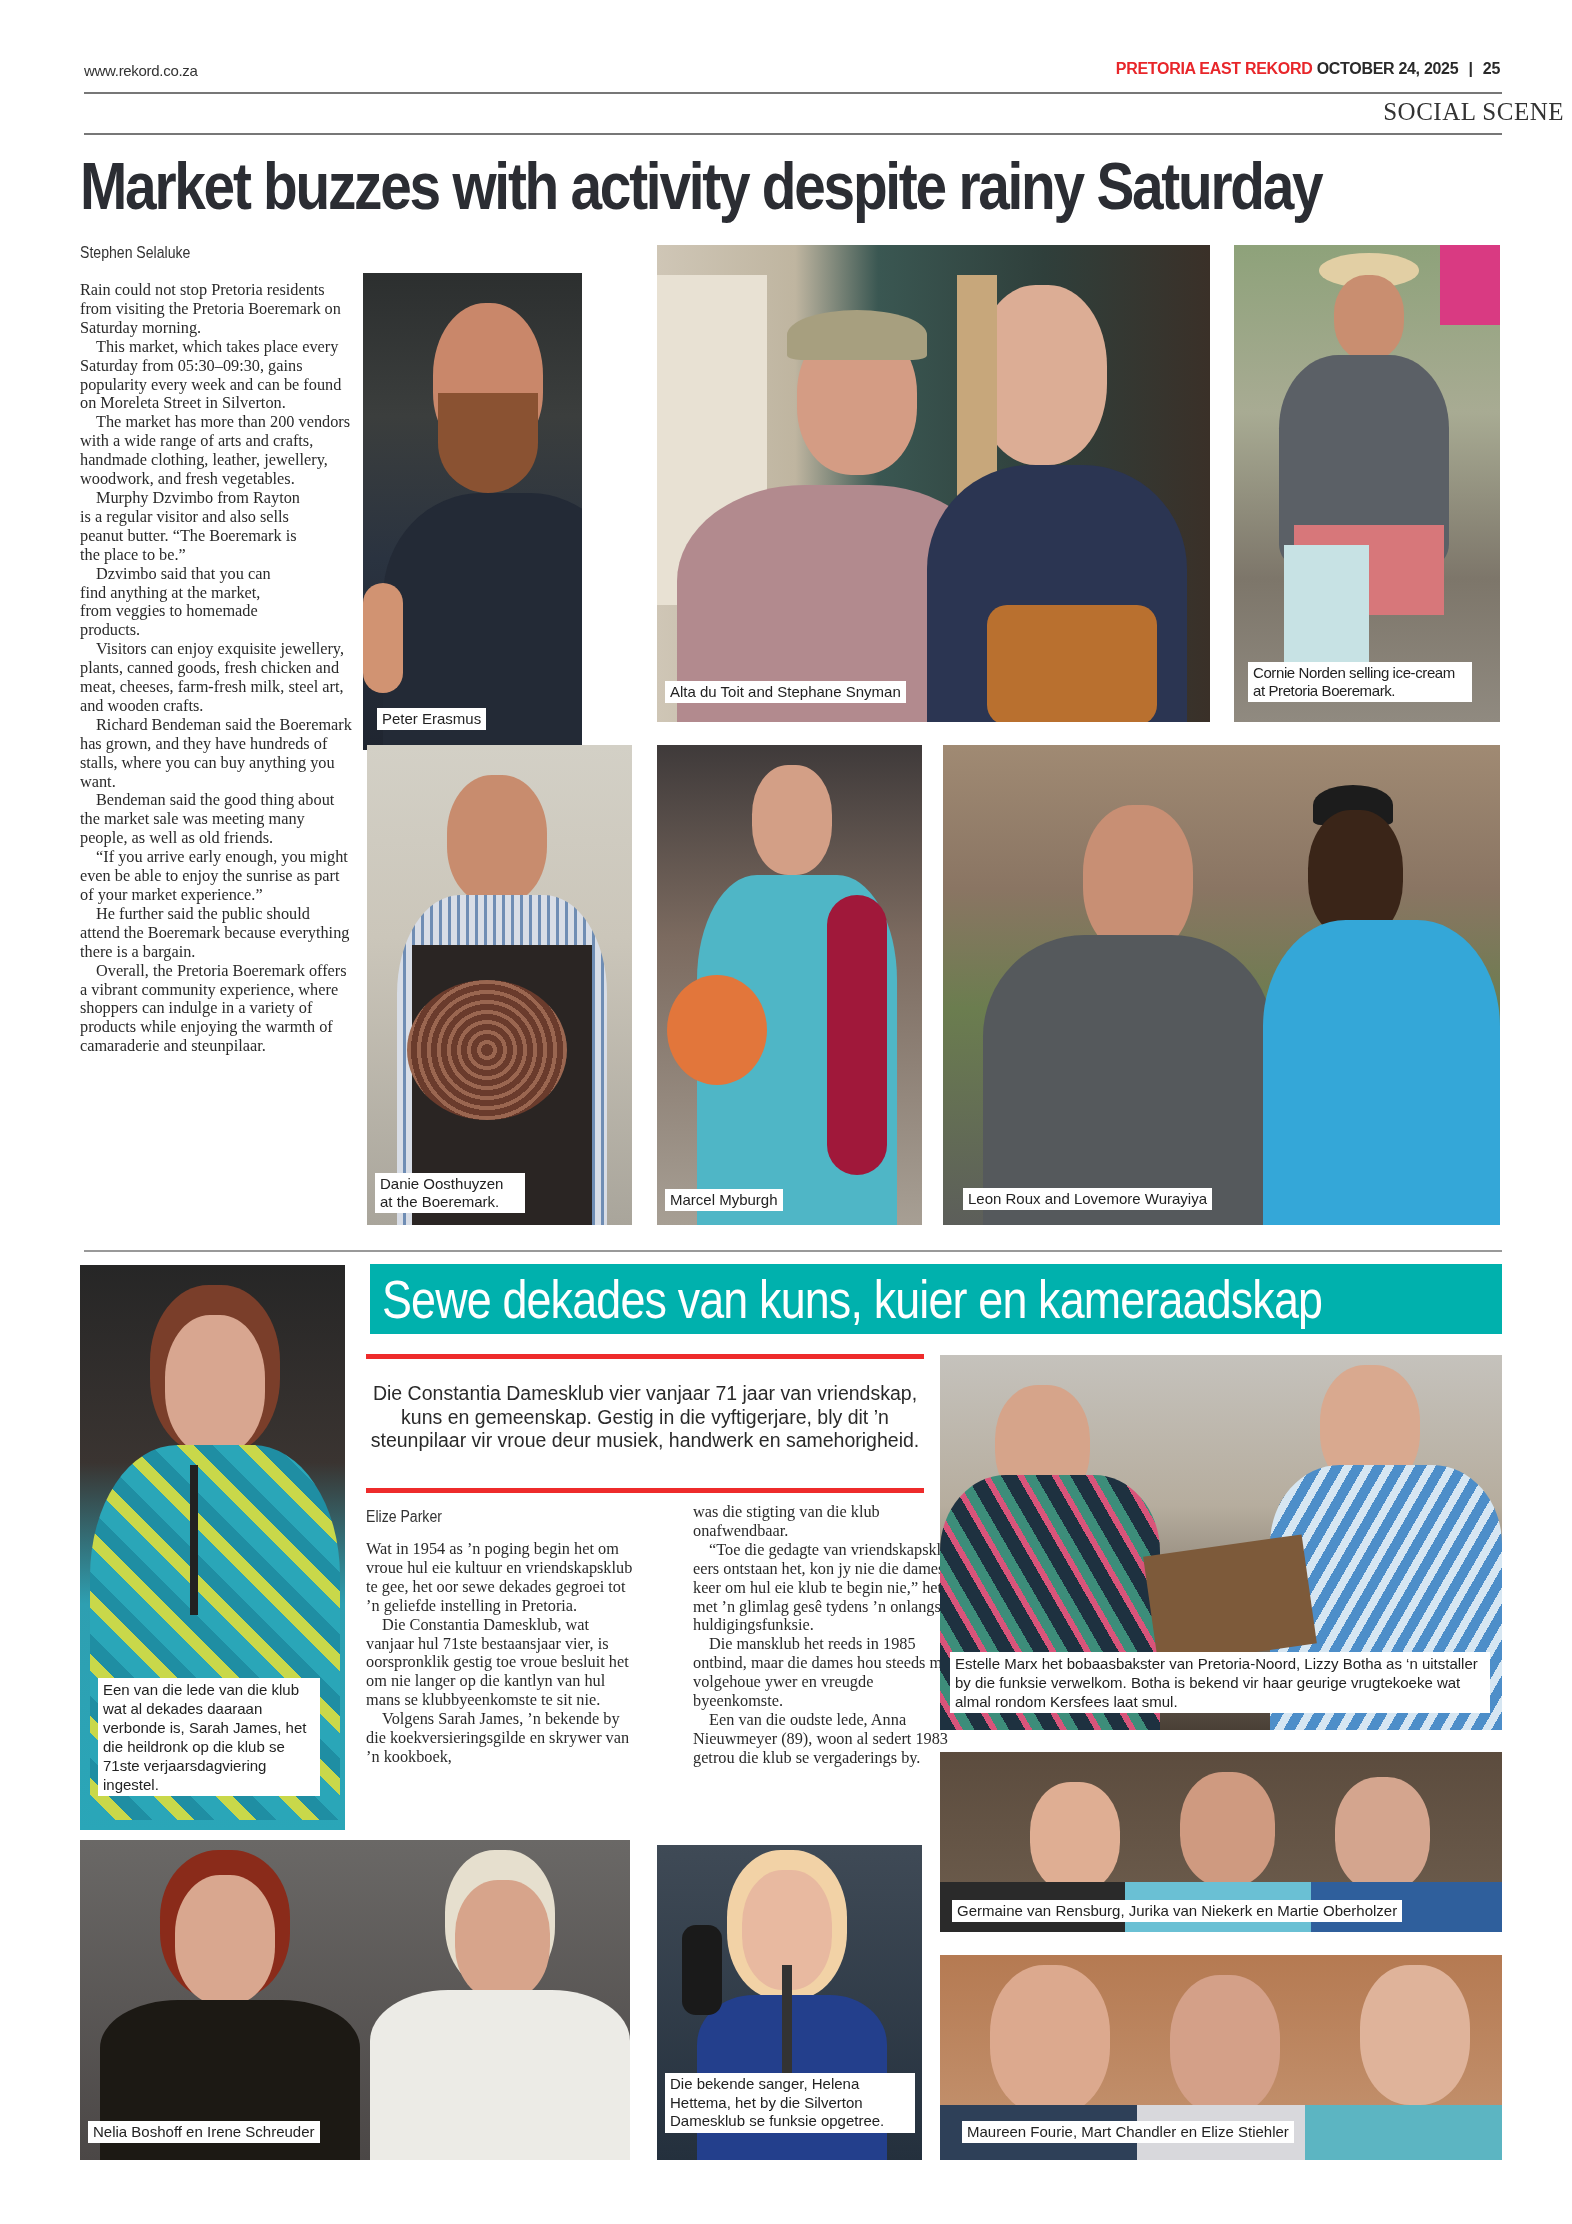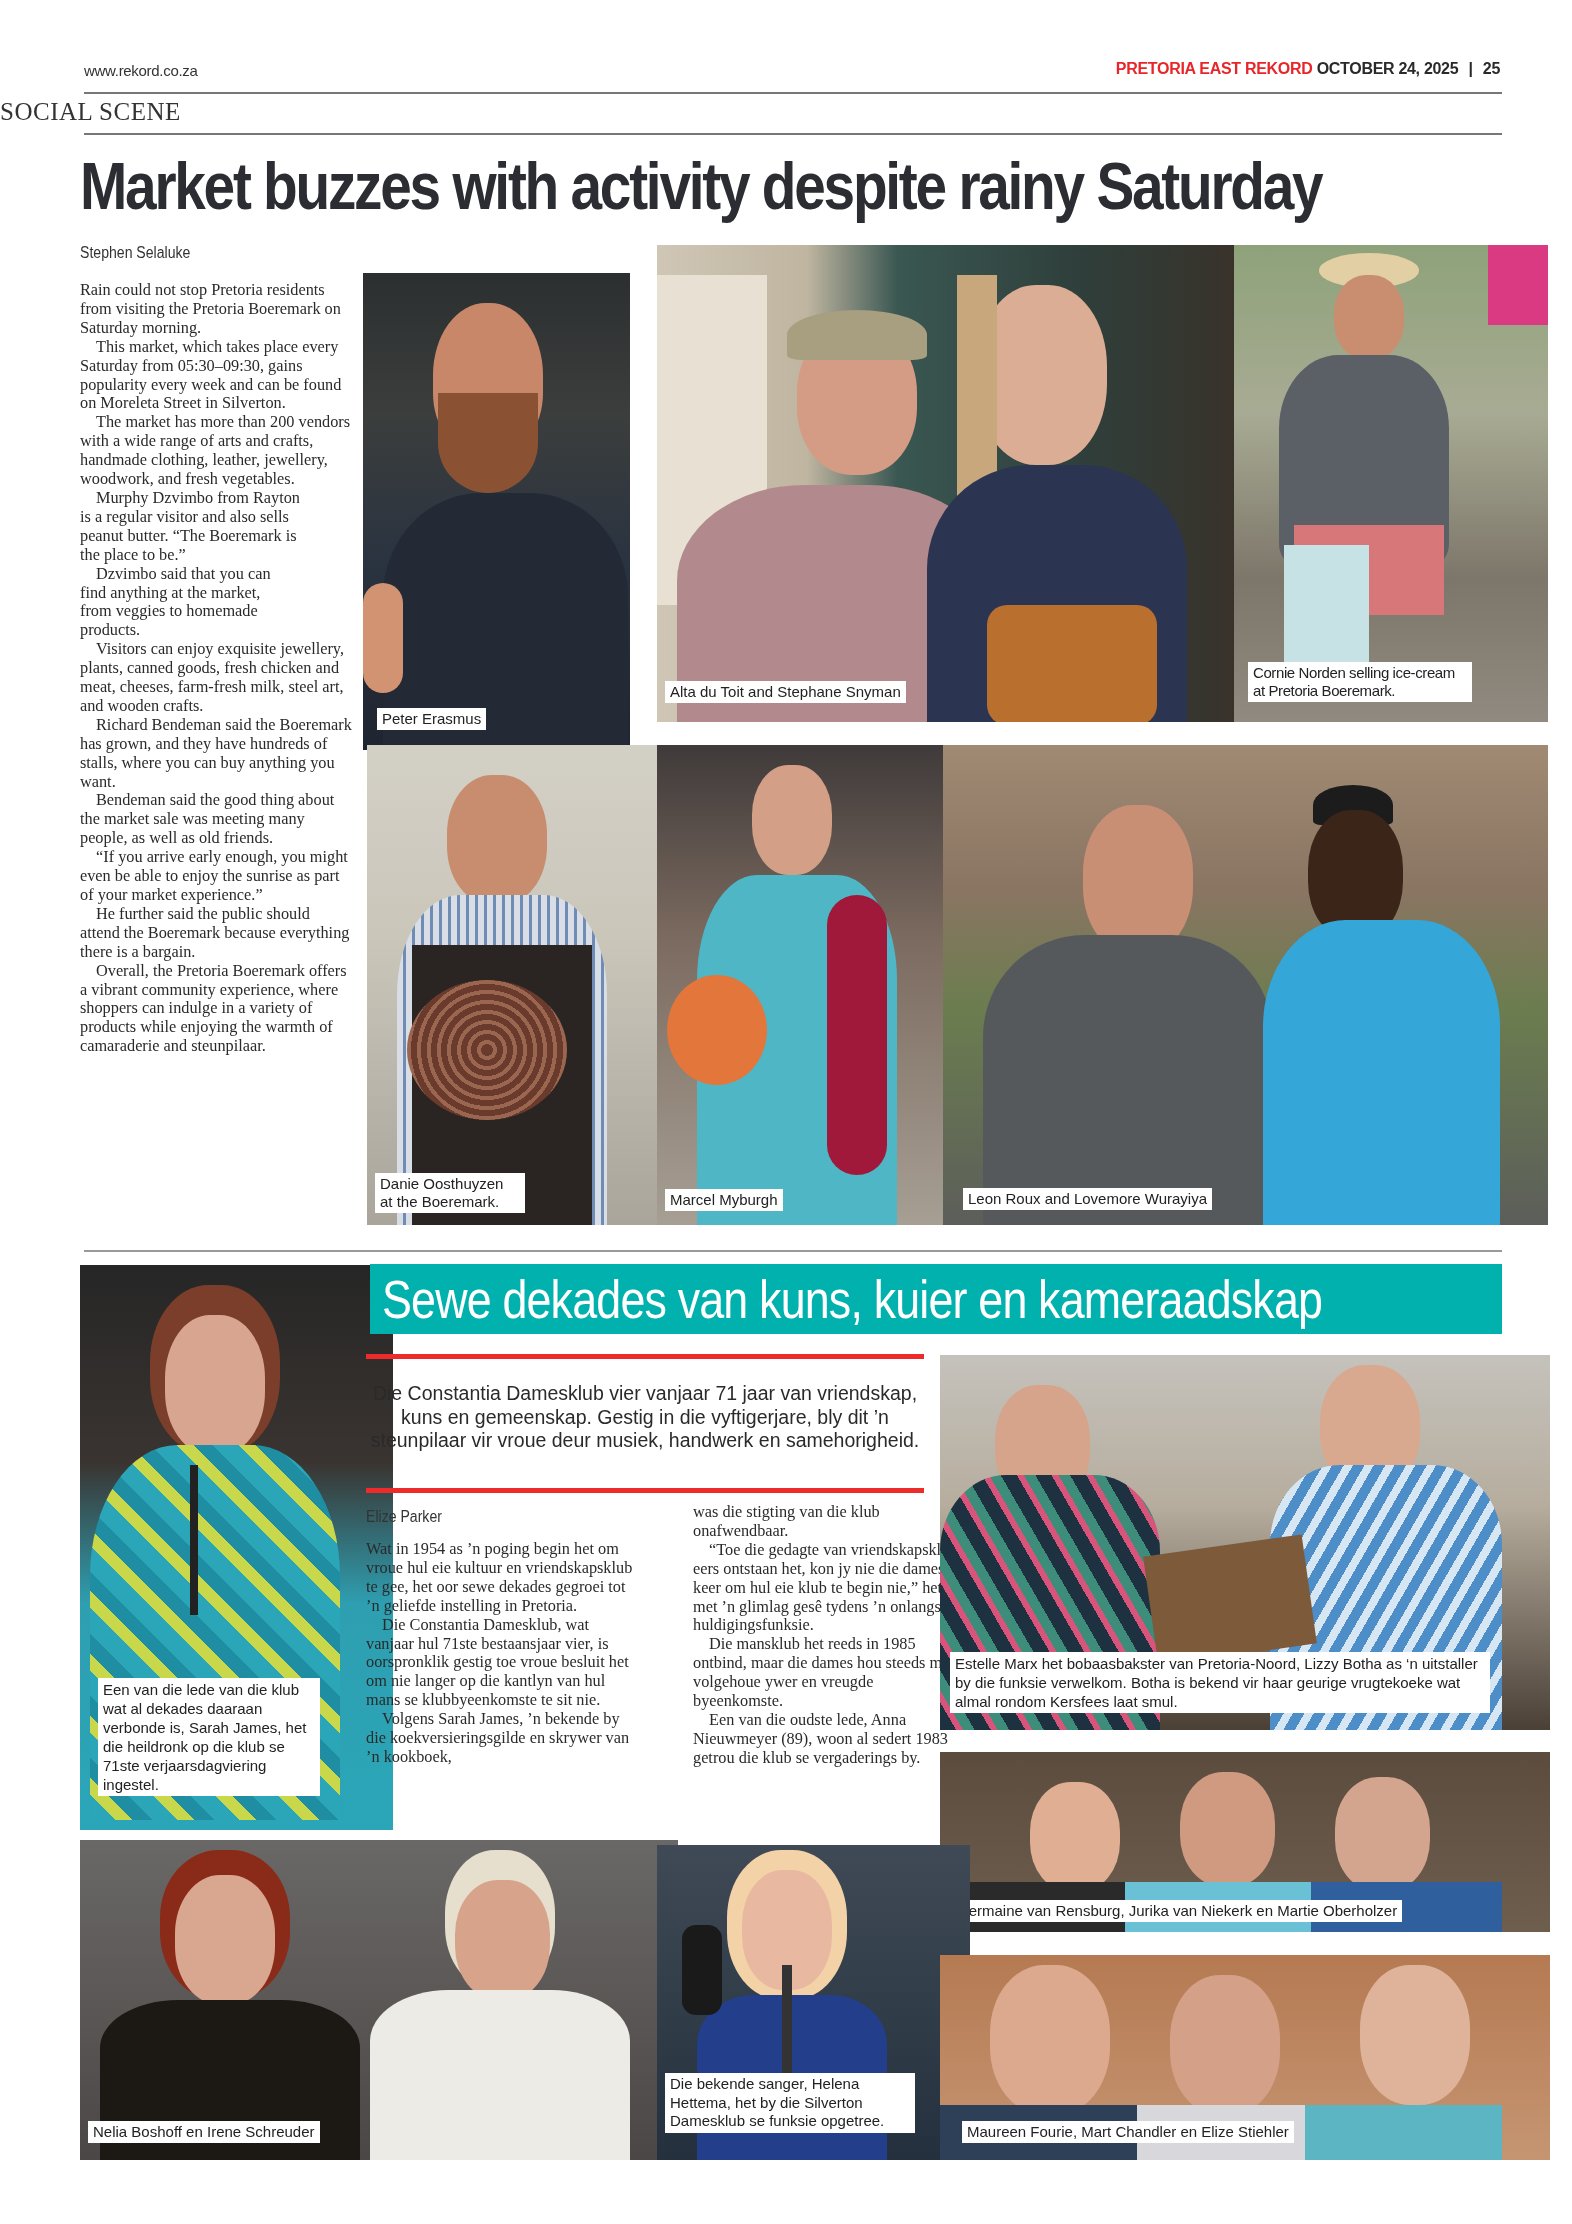--- a/index.html
+++ b/index.html
@@ -2,28 +2,28 @@
 <html><head>
 <meta charset="utf-8">
 <style>
   html, body { margin:0; padding:0; background:#ffffff; }
   body { width:1572px; height:2224px; position:relative; overflow:hidden; font-family:"Liberation Serif", serif; color:#222; }
   .abs { position:absolute; }
   .site-url { left:84px; top:62px; font-family:"Liberation Sans", sans-serif; font-size:15px; color:#333; letter-spacing:-0.3px; }
   .masthead { right:72px; top:60px; font-family:"Liberation Sans", sans-serif; font-size:16px; font-weight:bold; color:#2a2a2a; letter-spacing:-0.3px; }
   .masthead .paper { color:#e8262a; }
   .rule { position:absolute; left:84px; width:1418px; height:2px; background:#777; }
-  .section-label { left:0; width:1564px; top:98px; text-align:left; font-family:"Liberation Serif", serif; font-size:25px; color:#333; letter-spacing:0.5px; }
+  .section-label { left:0; width:1564px; top:98px; text-align:right; font-family:"Liberation Serif", serif; font-size:25px; color:#333; letter-spacing:0.5px; }
   .headline { left:80px; top:148px; font-family:"Liberation Sans", sans-serif; font-weight:bold; font-size:66px; color:#2b2d33; letter-spacing:-2.6px; transform:scaleX(0.86); transform-origin:left top; white-space:nowrap; }
   .byline { font-family:"Liberation Sans", sans-serif; font-size:16px; color:#333; transform:scaleX(0.88); transform-origin:left top; white-space:nowrap; }
   .body-col { font-family:"Liberation Serif", serif; font-size:16.3px; line-height:18.9px; color:#2a2a2a; }
   .body-col p { margin:0; }
   .body-col p.ind { text-indent:16px; }
   .body-col p.first { text-indent:0; }
-  .photo { position:absolute; overflow:hidden;padding-left:48px; }
+  .photo { position:absolute; overflow:hidden; }
   .cap { position:absolute; background:#fff; font-family:"Liberation Sans", sans-serif; font-size:15px; line-height:18px; color:#222; padding:2px 5px; transform-origin:left top; }
   .cap.narrow { letter-spacing:-0.4px; }
   .teal-head { left:370px; top:1264px; width:1132px; height:70px; background:#00b1ad; }
   .teal-head span { position:absolute; left:12px; top:4px; font-family:"Liberation Sans", sans-serif; font-size:54px; color:#fff; letter-spacing:-1px; transform:scaleX(0.83); transform-origin:left top; white-space:nowrap; }
   .red-rule { position:absolute; left:366px; width:558px; height:5px; background:#ee2b2b; }
   .standfirst { left:366px; top:1382px; width:558px; text-align:center; font-family:"Liberation Sans", sans-serif; font-size:19.5px; line-height:23.5px; color:#2a2a2a; }
   .grid-rule { position:absolute; left:84px; top:1250px; width:1418px; height:2px; background:#999; }
 </style>
 </head>
 <body>

